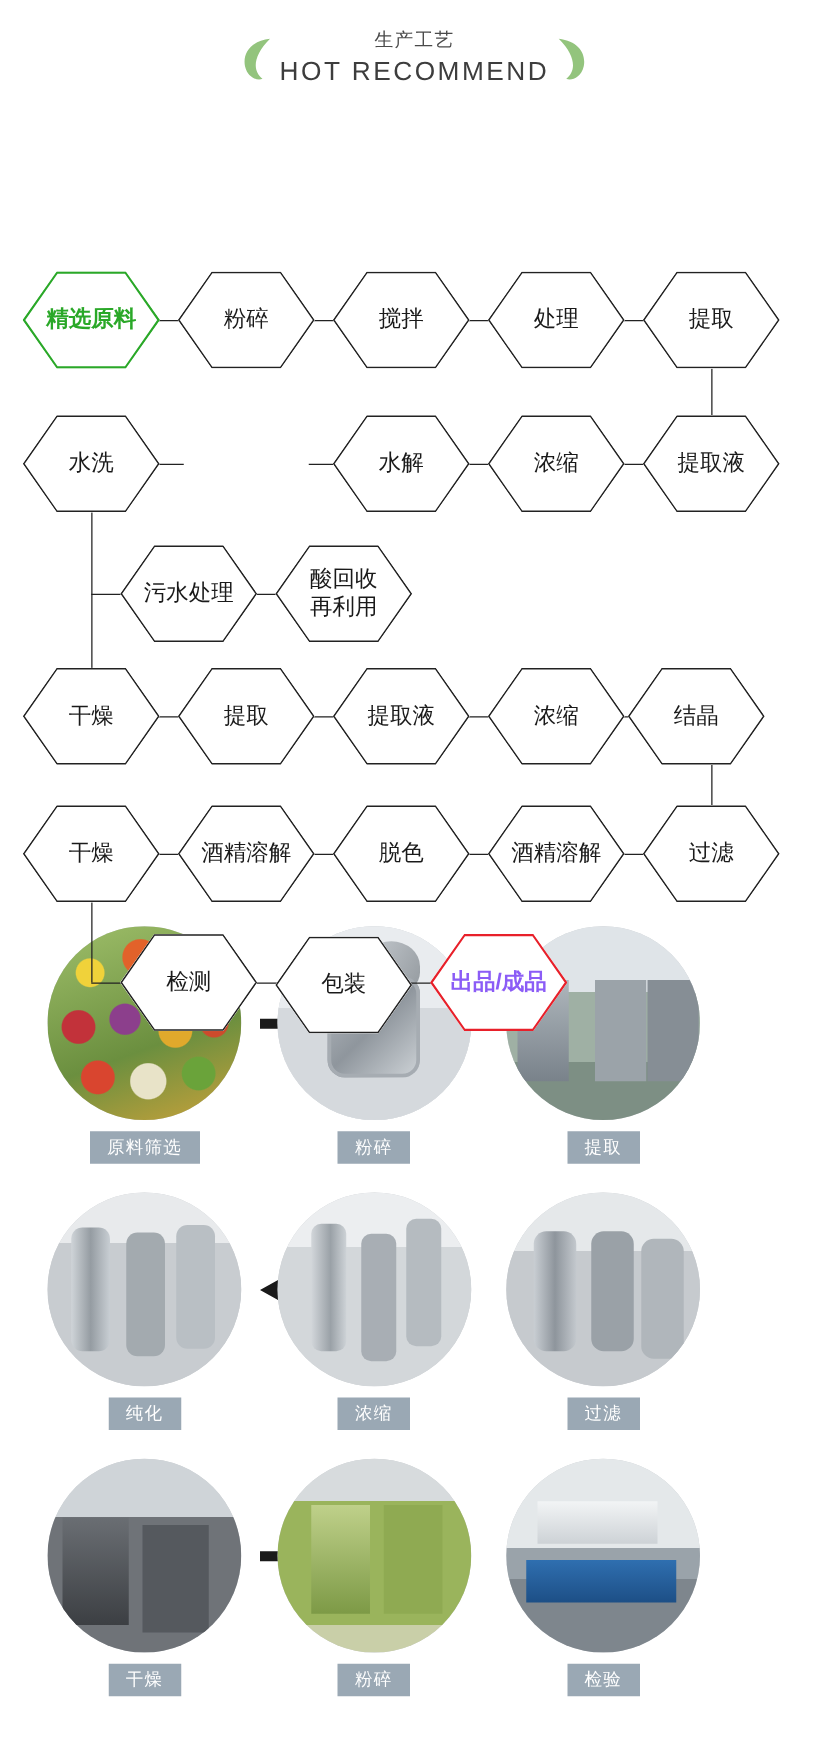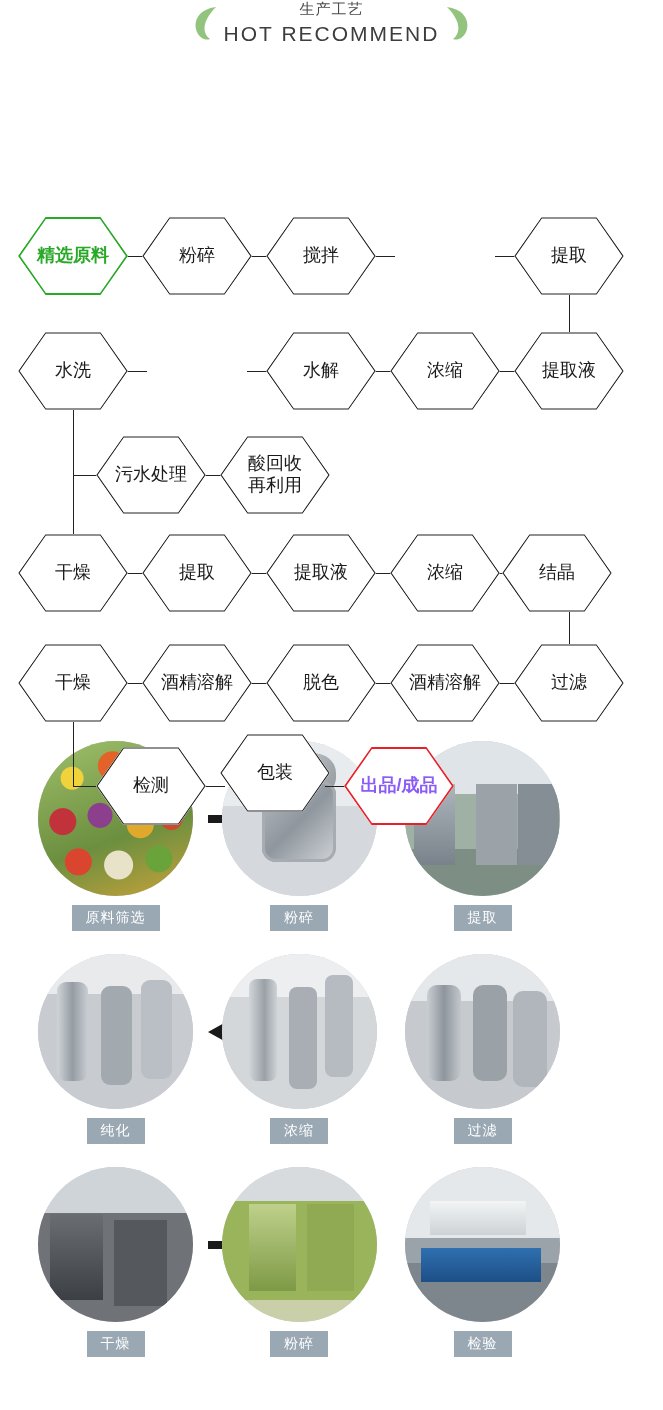--- a/index.html
+++ b/index.html
@@ -11,20 +11,21 @@
     width: 663px;
     height: 1410px;
     position: relative;
     font-family: "Liberation Sans", sans-serif;
     color: #1a1a1a;
     overflow: hidden;
   }
 
   
   .header {
+    padding-top: 24px;
     text-align: center;
     position: relative;
     height: 86px;
   }
   .header-inner {
     display: inline-flex;
     align-items: center;
     justify-content: center;
     gap: 6px;
   }
@@ -317,20 +318,26 @@
         <polygon points="27.5,1 82.5,1 109,39 82.5,77 27.5,77 1,39" fill="#fff" stroke-width="1.2"></polygon>
       </svg>
     <span class="hex-inner">粉碎</span>
   </div>
   <div class="hex dark" style="left:266px; top:131px;">
     <svg class="hexborder" viewBox="0 0 110 78" preserveAspectRatio="none">
         <polygon points="27.5,1 82.5,1 109,39 82.5,77 27.5,77 1,39" fill="#fff" stroke-width="1.2"></polygon>
       </svg>
     <span class="hex-inner">搅拌</span>
   </div>
+  <div class="hex dark" style="left:390px; top:131px;">
+    <svg class="hexborder" viewBox="0 0 110 78" preserveAspectRatio="none">
+        <polygon points="27.5,1 82.5,1 109,39 82.5,77 27.5,77 1,39" fill="#fff" stroke-width="1.2"></polygon>
+      </svg>
+    <span class="hex-inner">处理</span>
+  </div>
   <div class="hex dark" style="left:514px; top:131px;">
     <svg class="hexborder" viewBox="0 0 110 78" preserveAspectRatio="none">
         <polygon points="27.5,1 82.5,1 109,39 82.5,77 27.5,77 1,39" fill="#fff" stroke-width="1.2"></polygon>
       </svg>
     <span class="hex-inner">提取</span>
   </div>
 
   <div class="hex dark" style="left:18px; top:246px;">
     <svg class="hexborder" viewBox="0 0 110 78" preserveAspectRatio="none">
         <polygon points="27.5,1 82.5,1 109,39 82.5,77 27.5,77 1,39" fill="#fff" stroke-width="1.2"></polygon>
@@ -431,21 +438,21 @@
       </svg>
     <span class="hex-inner">过滤</span>
   </div>
 
   <div class="hex dark" style="left:96px; top:661px;">
     <svg class="hexborder" viewBox="0 0 110 78" preserveAspectRatio="none">
         <polygon points="27.5,1 82.5,1 109,39 82.5,77 27.5,77 1,39" fill="#fff" stroke-width="1.2"></polygon>
       </svg>
     <span class="hex-inner">检测</span>
   </div>
-  <div class="hex dark" style="left:220px; top:648px;">
+  <div class="hex dark" style="left:220px; top:663px;">
     <svg class="hexborder" viewBox="0 0 110 78" preserveAspectRatio="none">
         <polygon points="27.5,1 82.5,1 109,39 82.5,77 27.5,77 1,39" fill="#fff" stroke-width="1.2"></polygon>
       </svg>
     <span class="hex-inner">包装</span>
   </div>
   <div class="hex red" style="left:344px; top:661px;">
     <svg class="hexborder" viewBox="0 0 110 78" preserveAspectRatio="none">
         <polygon points="27.5,1 82.5,1 109,39 82.5,77 27.5,77 1,39" fill="#fff" stroke-width="2"></polygon>
       </svg>
     <span class="hex-inner">出品/成品</span>

